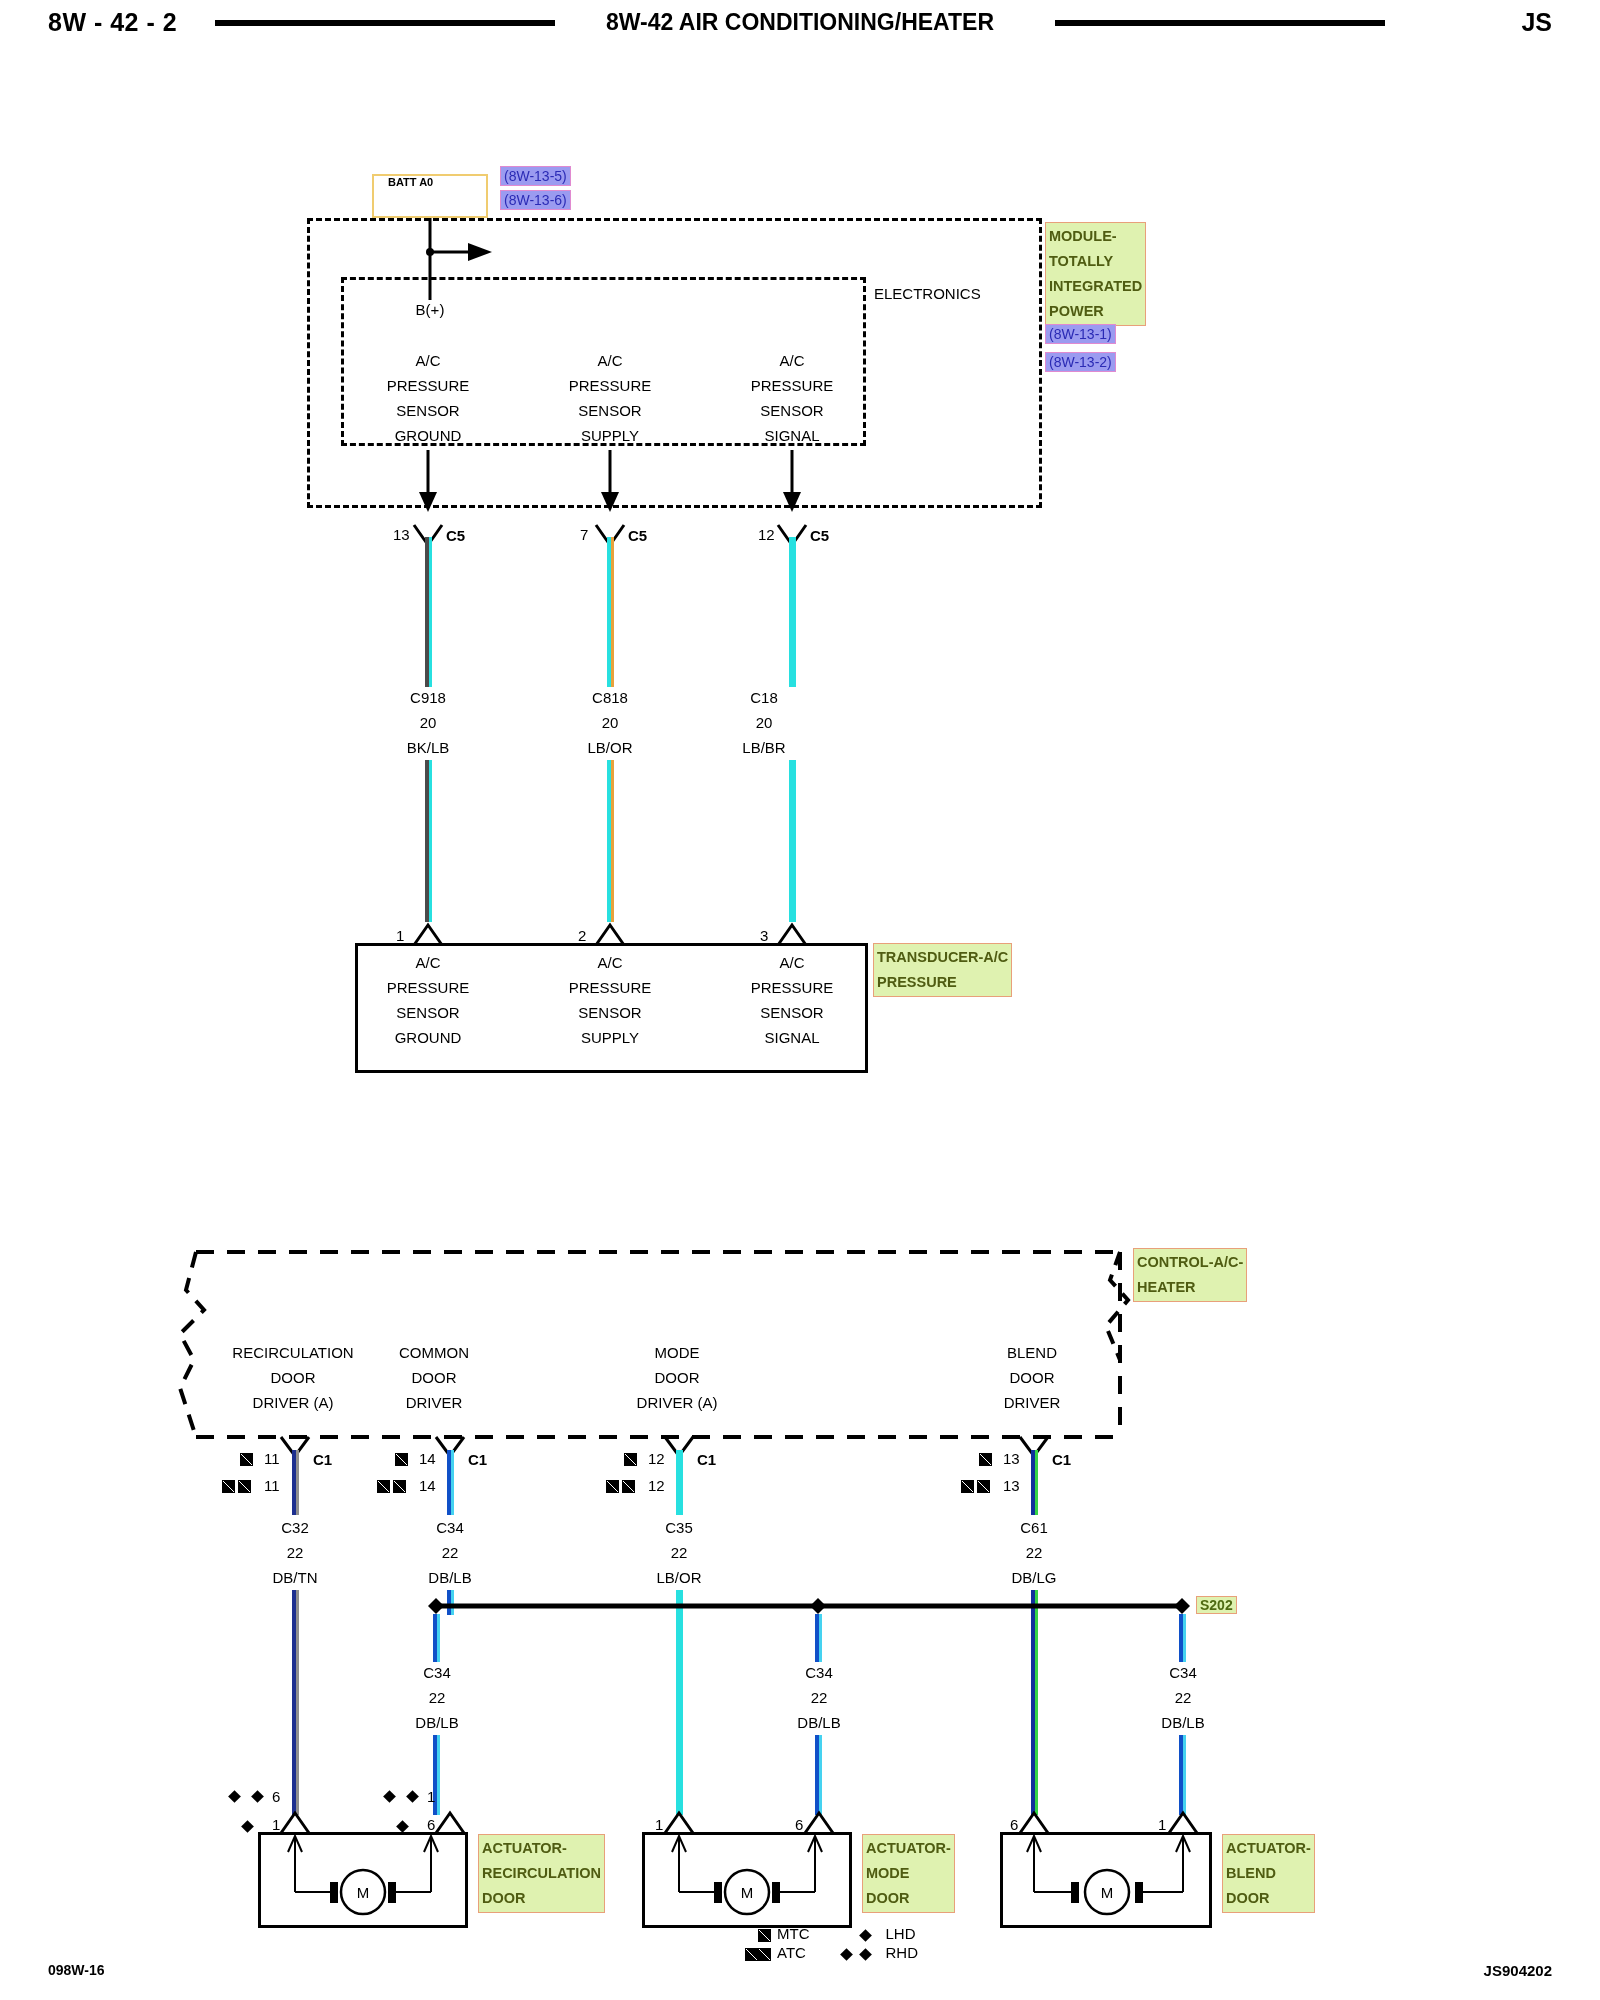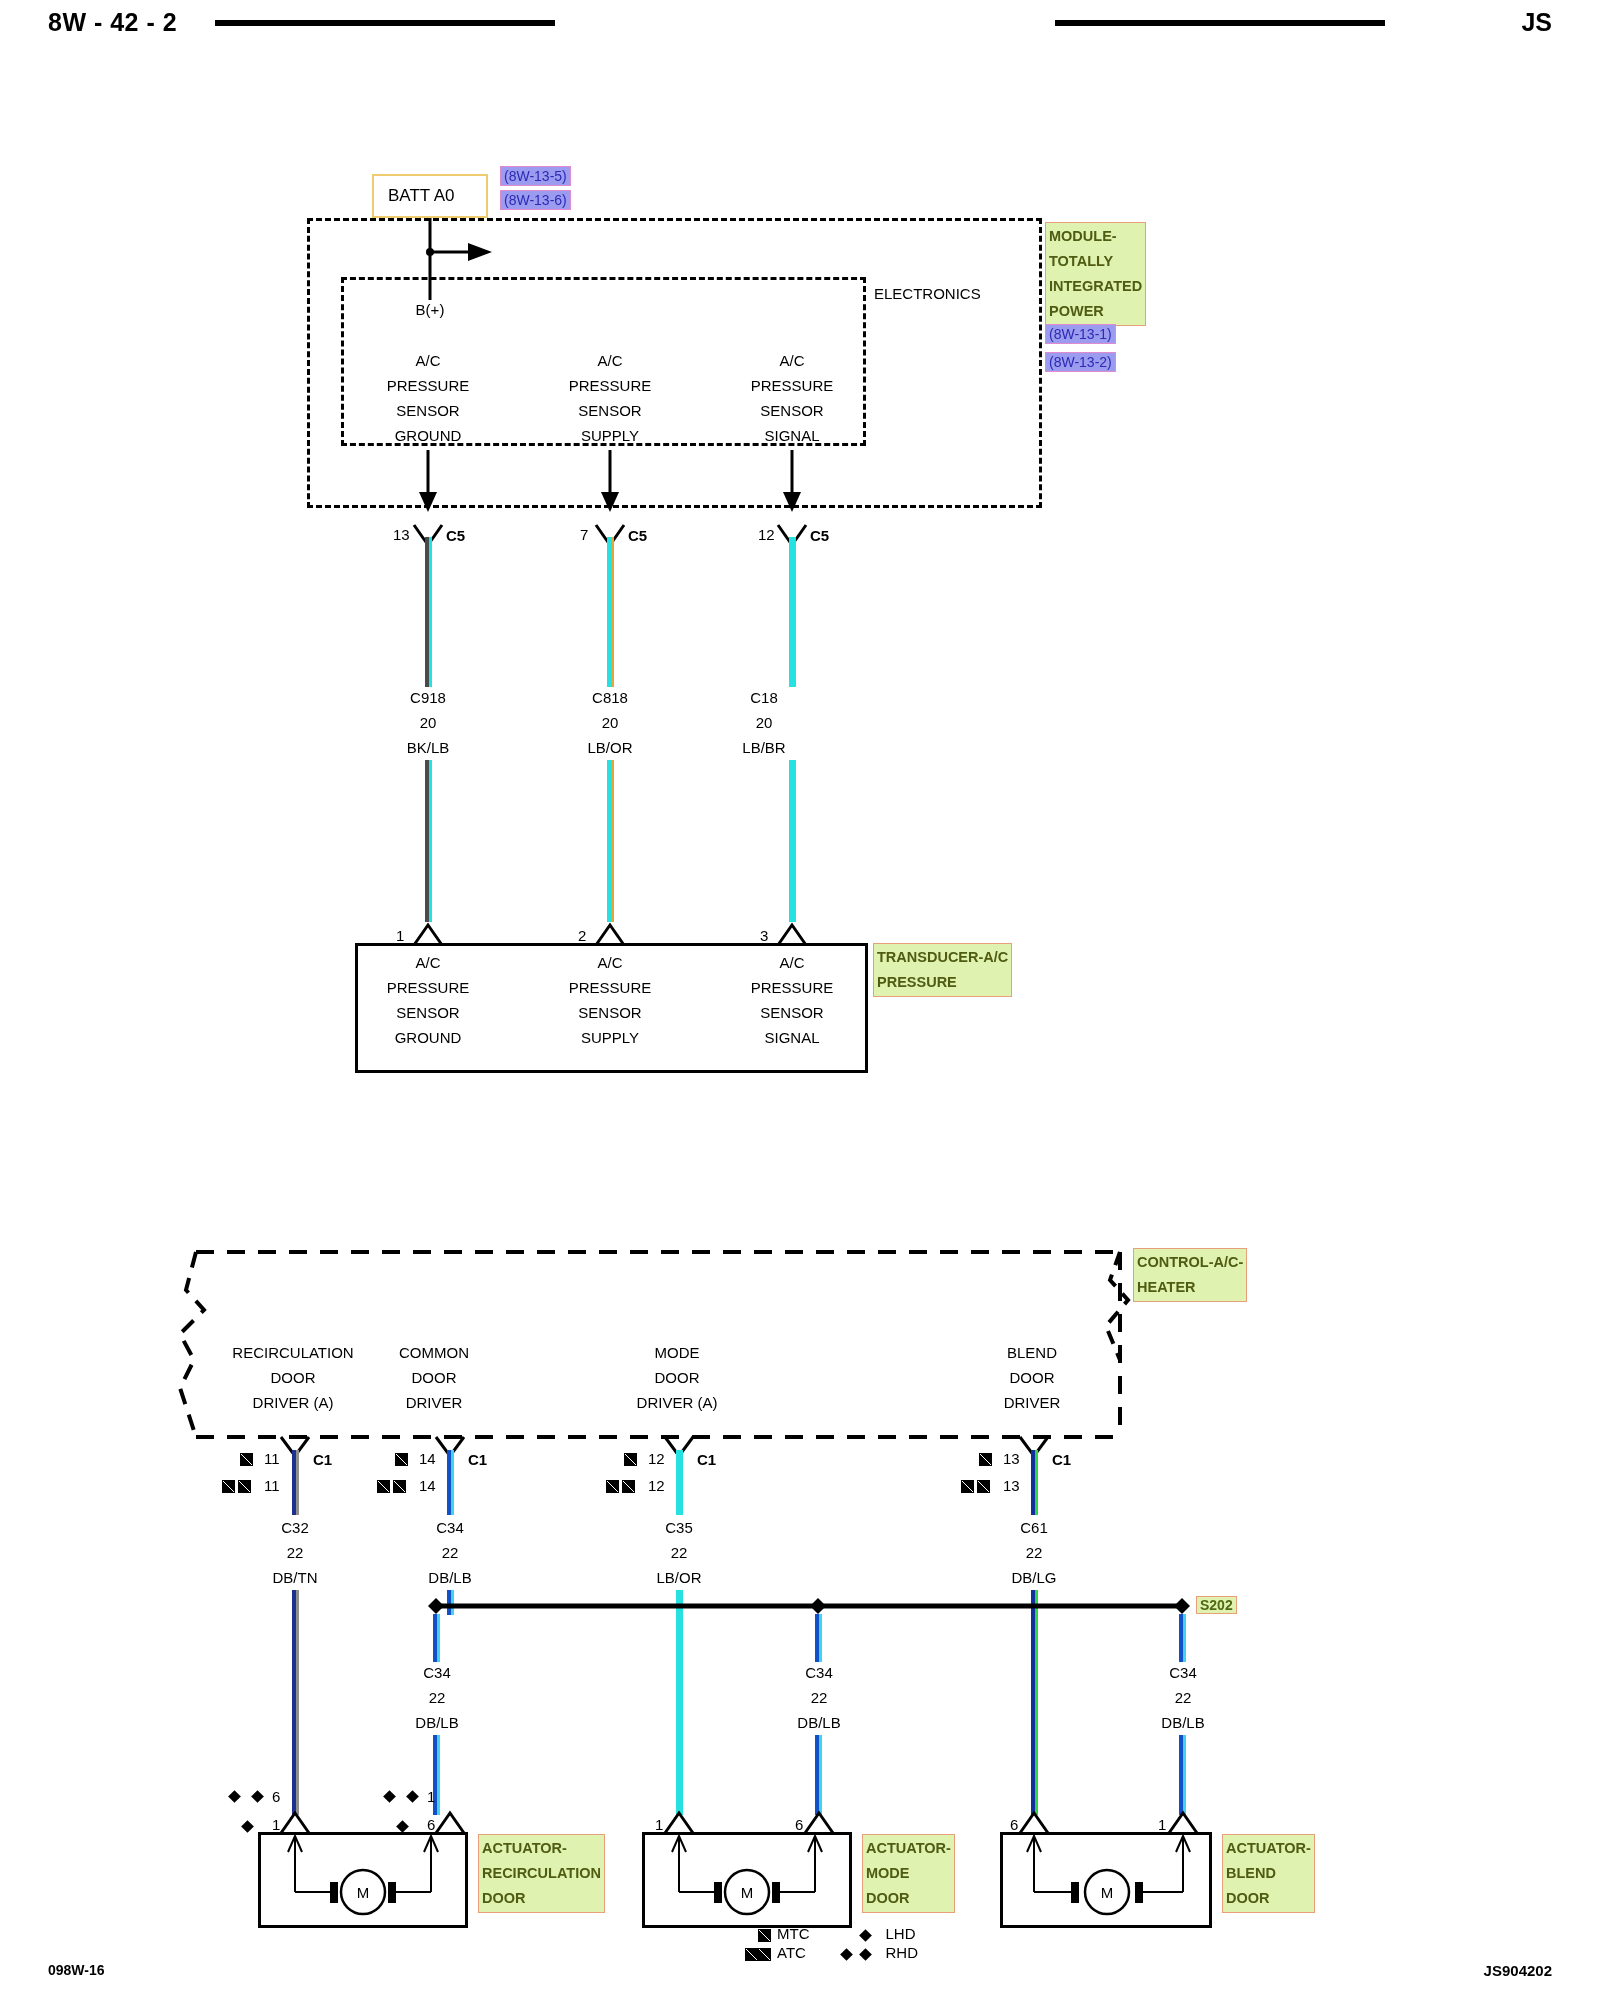--- a/index.html
+++ b/index.html
@@ -29,21 +29,21 @@
   .ref{background:#9b9bf0;border:1px solid #e08ad0;color:#2b2bb5;
        font-weight:normal;font-size:14px;line-height:18px;padding:0 3px;
        white-space:nowrap;}
   .splice-lbl{background:#dff2b0;border:1px solid #e8a07a;color:#4f6a12;
        font-weight:bold;font-size:14px;padding:0 3px;white-space:nowrap;}
 
   
   .dashbox{border:3px dashed #000;box-sizing:border-box;}
   .solidbox{border:3px solid #000;box-sizing:border-box;background:#fff;}
   .battbox{border:2.5px solid #f0cc70;box-sizing:border-box;background:#fff;
-           font-size:17px;font-weight:normal;display:flex;align-items:center;padding-left:14px;}
+           font-size:11px;font-weight:bold;display:flex;align-items:flex-start;padding-left:14px;}
 
   
   .wire{position:absolute;width:7px;}
   .wire span{position:absolute;top:0;bottom:0;width:3.5px;}
   .w-l{left:0;} .w-r{left:3.5px;}
 
   
   svg{position:absolute;overflow:visible;}
 
   
@@ -62,20 +62,21 @@
   
   #ft-left{left:48px;top:1962px;font-size:14px;font-weight:bold;}
   #ft-right{right:48px;top:1962px;font-size:15px;font-weight:bold;}
 </style>
 </head>
 <body>
 
 <div class="abs" id="pg-header">
   <div class="abs" id="hdr-left">8W - 42 - 2</div>
   <div class="abs hdr-rule" id="hdr-rule-l"></div>
+  <div class="abs" id="hdr-title">8W-42 AIR CONDITIONING/HEATER</div>
   <div class="abs hdr-rule" id="hdr-rule-r"></div>
   <div class="abs" id="hdr-right">JS</div>
 </div>
 
 <div class="abs" style="left:0;top:0;width:1600px;height:1100px;">
 
   <div class="abs battbox" style="left:372px;top:174px;width:116px;height:44px;">
     <span>BATT A0</span>
   </div>
   <div class="abs ref" style="left:500px;top:166px;">(8W-13-5)</div>

